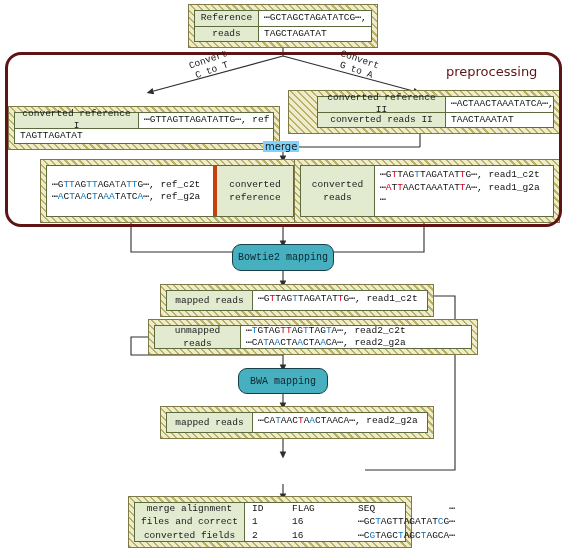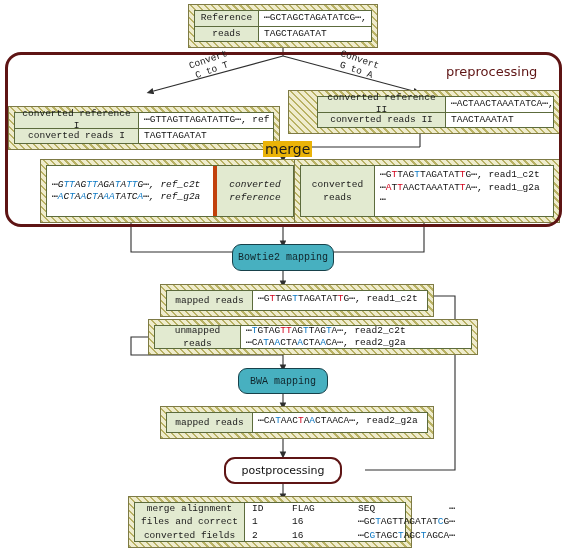--- a/index.html
+++ b/index.html
@@ -72,21 +72,21 @@
 
   
   .elabel{
     position:absolute;z-index:4;font-size:9.5px;color:#1a1a1a;text-align:center;
     line-height:11px;background:transparent;
   }
   .elabel.rot-l{transform:rotate(-19deg);}
   .elabel.rot-r{transform:rotate(19deg);}
   .mergelabel{
     position:absolute;z-index:4;font-family:"DejaVu Sans","Liberation Sans",sans-serif;
-    font-size:14px;color:#1a1a1a;background:#eab308;padding:0 2px;
+    font-size:10px;color:#1a1a1a;background:#7dd3fc;padding:0 2px;
   }
 
   
   .tbl{display:flex;flex:1 1 auto;flex-direction:column;justify-content:center;
        padding:2px 4px 2px 7px;font-size:9.5px;line-height:13.5px;color:#111;}
   .trow{display:flex;white-space:nowrap;}
   .c-id{width:40px;flex:0 0 40px;}
   .c-flag{width:58px;flex:0 0 58px;}
   .c-seq{flex:1 1 auto;margin-left:8px;}
   .c-dots{flex:0 0 auto;padding-left:4px;}
@@ -171,21 +171,20 @@
   </div>
 
   <div class="hatch" style="left:8px;top:90px;width:272px;height:44px;margin-top:16px;">
     <div class="panel">
       <div class="stackrow">
         <div class="subrow">
           <div class="lbl" style="width:124px;">converted reference I</div>
           <div class="seqcell">⋯GTTAGTTAGATATTG⋯, ref</div>
         </div>
         <div class="subrow">
-          <div class="lbl" style="width:124px;">converted reads I</div>
           <div class="seqcell">⋯G<span class="r">T</span>TAGTTAGATAT<span class="r">T</span>G⋯, reads</div>
         </div>
       </div>
     </div>
   </div>
 
   <div class="hatch" style="left:288px;top:90px;width:272px;height:44px;padding-left:28px;">
     <div class="panel">
       <div class="stackrow">
         <div class="subrow">
@@ -195,21 +194,21 @@
         <div class="subrow">
           <div class="lbl" style="width:128px;">converted reads II</div>
           <div class="seqcell">⋯A<span class="r">T</span>TAACTAAATAT<span class="r">T</span>A⋯, reads</div>
         </div>
       </div>
     </div>
   </div>
 
   <div class="mergelabel" style="left:263px;top:141px;">merge</div>
 
-  <div class="hatch" style="left:40px;top:159px;width:260px;height:64px;font-style:italic;">
+  <div class="hatch" style="left:40px;top:159px;width:260px;height:64px;">
     <div class="panel">
       <div class="seqcell" style="flex:1 1 auto;">
         <div>⋯G<span class="b">TT</span>AG<span class="b">TT</span>AGA<span class="b">T</span>A<span class="b">TT</span>G⋯, ref_c2t</div>
         <div>⋯<span class="b">A</span>C<span class="b">T</span>A<span class="b">A</span>C<span class="b">T</span>A<span class="b">AA</span>TATC<span class="b">A</span>⋯, ref_g2a</div>
       </div>
       <div class="lbl lblstack" style="width:80px;border-right:none;border-left:4px solid #c2410c;">
         <span>converted reference</span>
       </div>
     </div>
   </div>
@@ -261,23 +260,20 @@
   <div class="hatch" style="left:160px;top:406px;width:274px;height:33px;">
     <div class="panel">
       <div class="lbl" style="width:86px;">mapped reads</div>
       <div class="seqcell" style="justify-content:flex-start;padding-top:2px;">
         <div>⋯CA<span class="b">T</span>AAC<span class="r">T</span>A<span class="b">A</span>CTAACA⋯, read2_g2a</div>
         <div>⋯</div>
       </div>
     </div>
   </div>
 
-  <div class="post" style="left:224px;top:457px;width:118px;height:27px;">
-    <span>postprocessing</span>
-  </div>
 
   <div class="hatch" style="left:128px;top:496px;width:284px;height:52px;">
     <div class="panel">
       <div class="lbl lblstack" style="width:110px;">
         <span>merge alignment</span>
         <span>files and correct</span>
         <span>converted fields</span>
       </div>
       <div class="tbl">
         <div class="trow">

